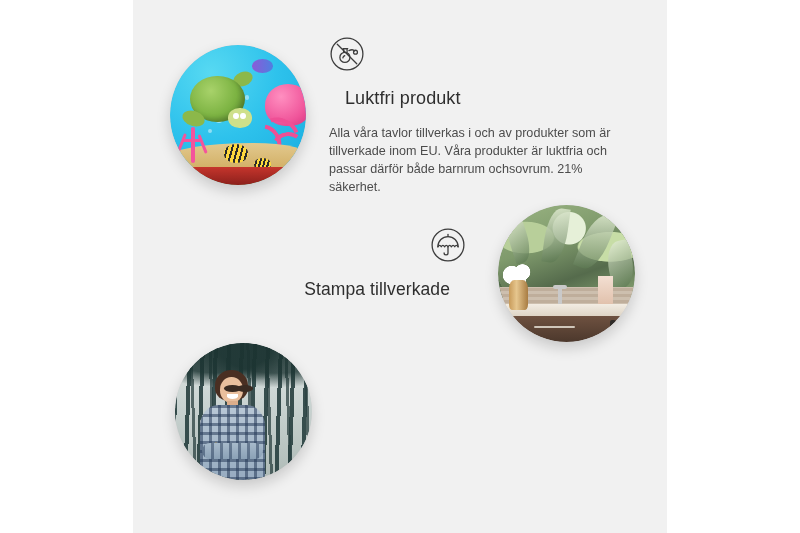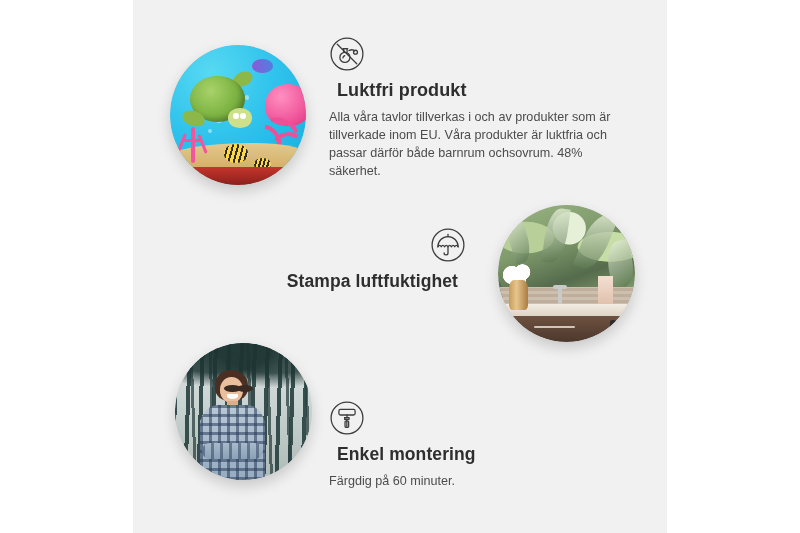--- a/index.html
+++ b/index.html
@@ -268,23 +268,23 @@
     background:#f0b429; border-radius:3px; transform: rotate(10deg);
   }
 
   
   .feature { position: absolute; }
 
   .feature .icon-wrap { line-height: 0; }
   .feature svg { display: block; }
 
   .feature h3 {
-    margin: 8px;
+    margin: 16px;
     font-size: 17.5px;
-    font-weight: 700;
+    font-weight: 400;
     color: #2e2e2e;
     letter-spacing: .1px;
   }
   .feature p {
     margin: 4px 0 0 0;
     font-size: 12.6px;
     line-height: 1.42;
     color: #4c4c4c;
   }
 
@@ -346,34 +346,34 @@
         <path d="M14.5 28.5a6.7 6.7 0 1 0 13.4 0 6.7 6.7 0 0 0-13.4 0z"></path>
         <path d="M19.5 21.8v-5.1h4.6v5.1"></path>
         <path d="M18.6 16.7h6.4"></path>
         <path d="M26.5 19.4c3.6-1.6 6.2-1.4 7.6.6"></path>
         <circle cx="35.3" cy="21.6" r="2.6"></circle>
         <path d="M21 26.2c-1.3.6-2.2 1.6-2.5 3"></path>
         <path d="M11 11 37 37"></path>
       </svg>
     </div>
     <h3>Luktfri produkt</h3>
-    <p>Alla våra tavlor tillverkas i och av produkter som är tillverkade inom EU. Våra produkter är luktfria och passar därför både barnrum ochsovrum. 48% säkerhet.</p>
+    <p>Alla våra tavlor tillverkas i och av produkter som är tillverkade inom EU. Våra produkter är luktfria och passar därför både barnrum ochsovrum. 21% säkerhet.</p>
   </div>
 
   <div class="feature" id="feature-waterproof">
     <div class="icon-wrap">
       <svg width="36" height="36" viewBox="0 0 48 48" fill="none" stroke="#3c3c3c" stroke-width="1.7" stroke-linecap="round" stroke-linejoin="round">
         <circle cx="24" cy="24" r="21.2"></circle>
         <path d="M10.5 26.4c0-7.6 6-13.7 13.5-13.7s13.5 6.1 13.5 13.7"></path>
         <path d="M10.5 26.4c1.6-2.5 3.2-2.5 4.5 0 1.4-2.5 3-2.5 4.5 0 1.5-2.5 3-2.5 4.5 0 1.5-2.5 3-2.5 4.5 0 1.5-2.5 3.1-2.5 4.5 0 1.3-2.5 2.9-2.5 4.5 0"></path>
         <path d="M24 12.7V10"></path>
         <path d="M24 26.4v8.2a2.6 2.6 0 1 1-5.2 0"></path>
       </svg>
     </div>
-    <h3>Stampa luftfuktighet</h3>
+    <h3>Stampa tillverkade</h3>
   </div>
 
   <div class="photo" id="photo-bath">
     <div class="inner">
       <div class="wall"></div>
       <div class="leaf l1"></div>
       <div class="leaf l2"></div>
       <div class="leaf l3"></div>
       <div class="leaf l4"></div>
       <div class="backsplash"></div>
@@ -399,28 +399,14 @@
       <div class="eye e1"></div>
       <div class="eye e2"></div>
       <div class="smile"></div>
       <div class="neck"></div>
       <div class="shirt"></div>
       <div class="roller-grip"></div>
       <div class="arms"></div>
     </div>
   </div>
 
-  <div class="feature" id="feature-mounting">
-    <div class="icon-wrap">
-      <svg width="36" height="36" viewBox="0 0 48 48" fill="none" stroke="#3c3c3c" stroke-width="1.7" stroke-linecap="round" stroke-linejoin="round">
-        <circle cx="24" cy="24" r="21.2"></circle>
-        <rect x="13.2" y="12.6" width="21.6" height="7.4" rx="2"></rect>
-        <path d="M24 20v3.6h-3.2"></path>
-        <path d="M20.8 23.6h6v2.2h-6z"></path>
-        <path d="M23.8 25.8v9.6"></path>
-        <rect x="21.4" y="28.2" width="4.8" height="8.2" rx="1"></rect>
-      </svg>
-    </div>
-    <h3>Enkel montering</h3>
-    <p>Färgdig på 60 minuter.</p>
-  </div>
 
 </div>
 
 </body></html>

